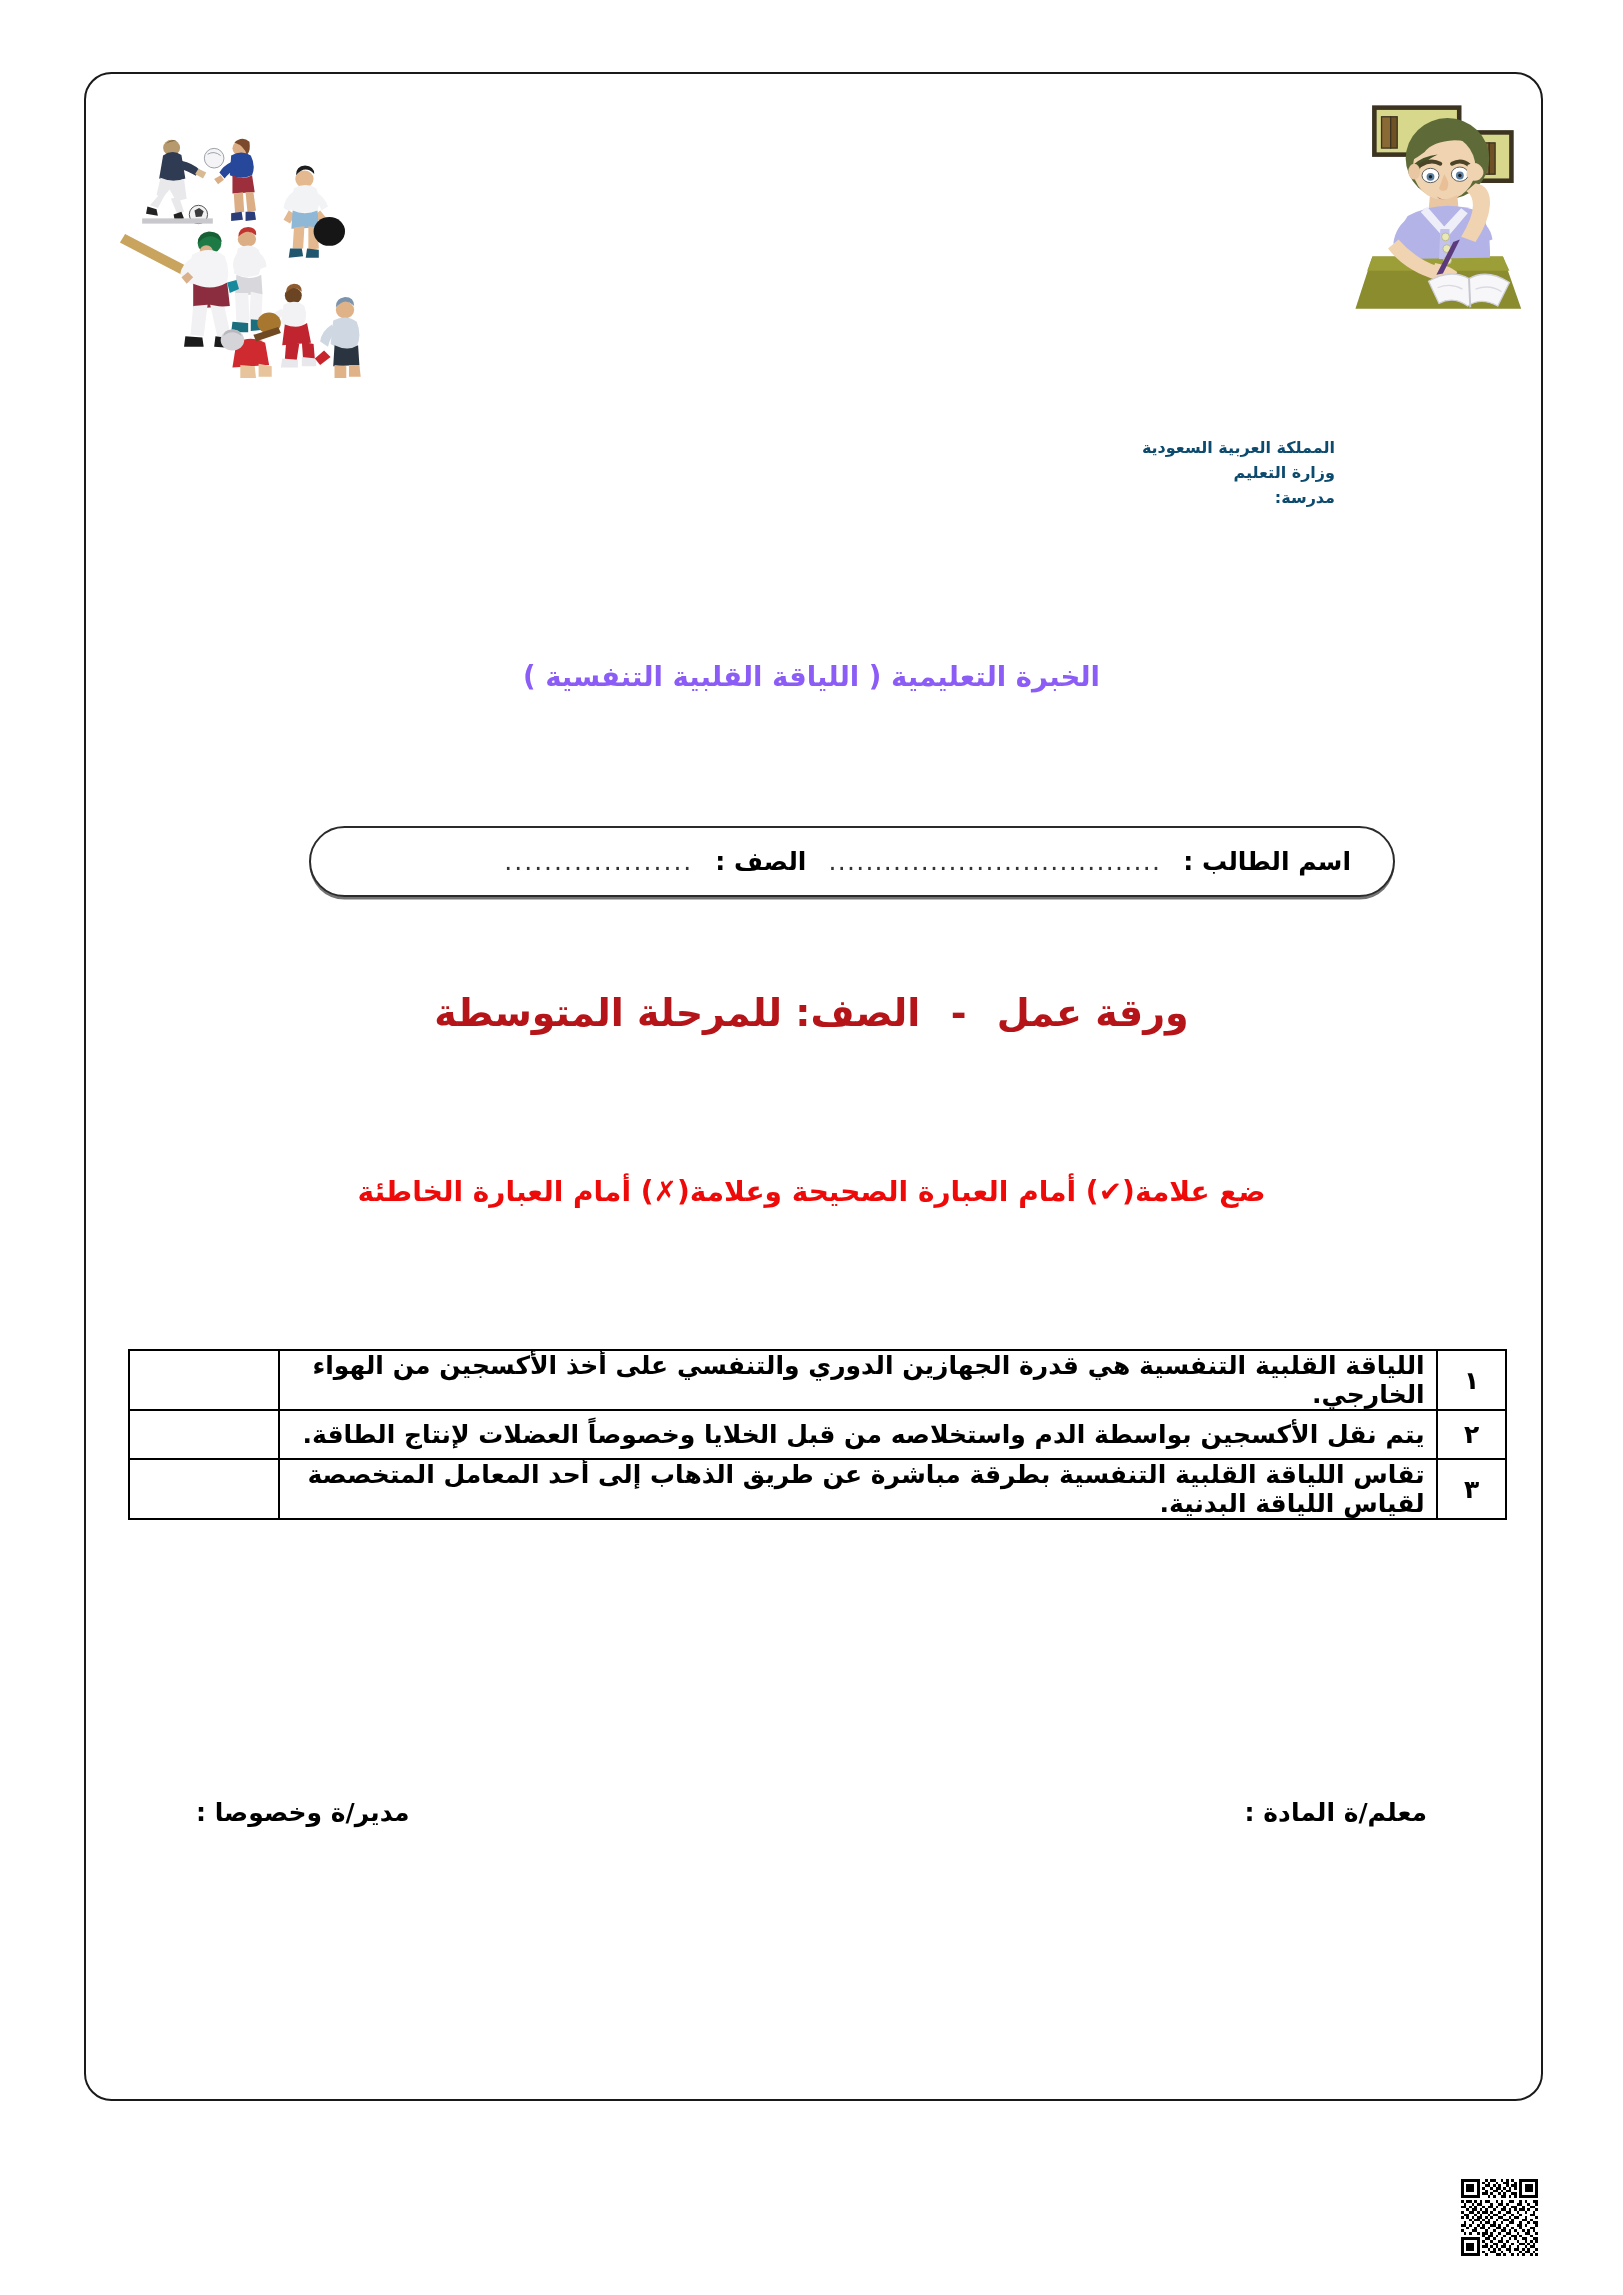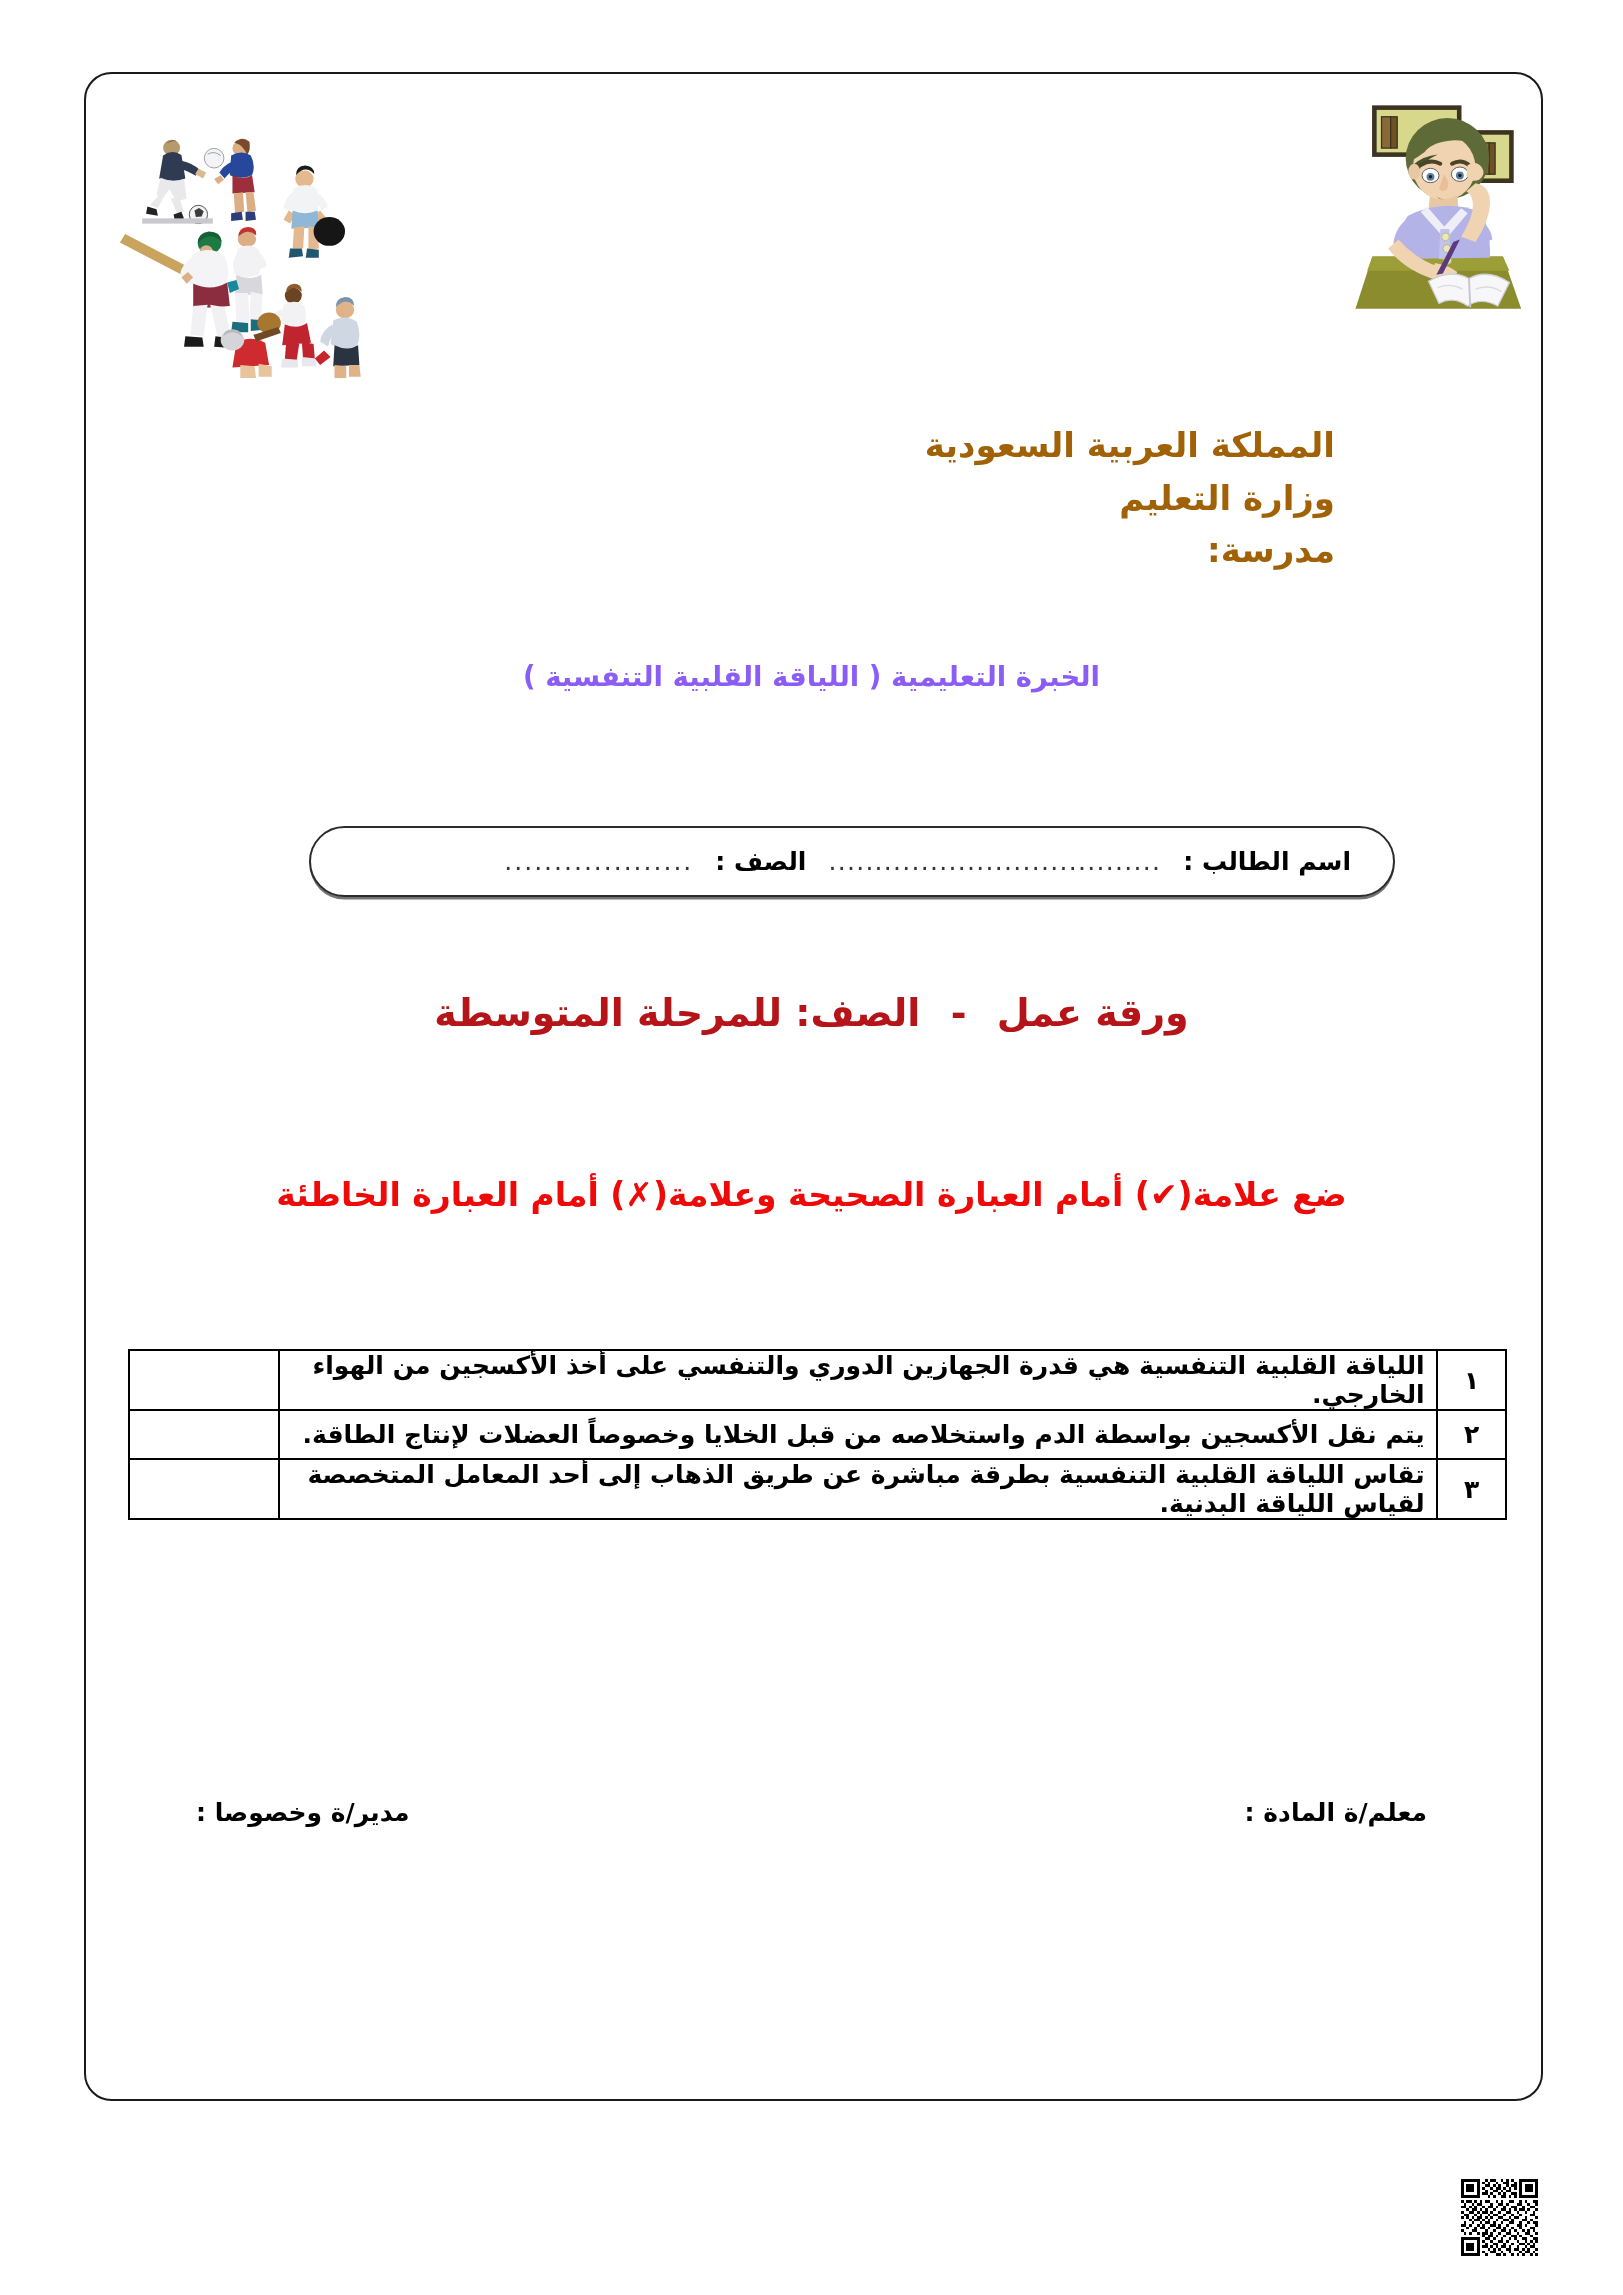--- a/index.html
+++ b/index.html
@@ -45,27 +45,27 @@
     top: 88px;
     width: 186px;
     height: 222px;
   }
   .student-art svg { display: block; width: 100%; height: 100%; }
 
   
   .school-header {
     position: absolute;
     right: 288px;
-    top: 419px;
+    top: 436px;
     width: 406px;
     text-align: right;
     font-family: "DejaVu Sans", "Liberation Sans", sans-serif;
-    font-size: 34px;
+    font-size: 16px;
     line-height: 1.55;
-    color: #a16207;
+    color: #0c4a6e;
     font-weight: 600;
   }
   .school-header div { white-space: nowrap; }
 
   
   .experience-title {
     position: absolute;
     left: 0;
     right: 0;
     top: 660px;
@@ -122,21 +122,21 @@
   .worksheet-heading .dash { padding: 0 17px; }
 
   
   .instruction {
     position: absolute;
     left: 0;
     right: 0;
     top: 1175px;
     text-align: center;
     color: #ef0a0a;
-    font-size: 33px;
+    font-size: 28px;
     font-weight: 700;
     white-space: nowrap;
   }
 
   
   .stmt-table {
     position: absolute;
     left: 128px;
     top: 1349px;
     width: 1379px;

